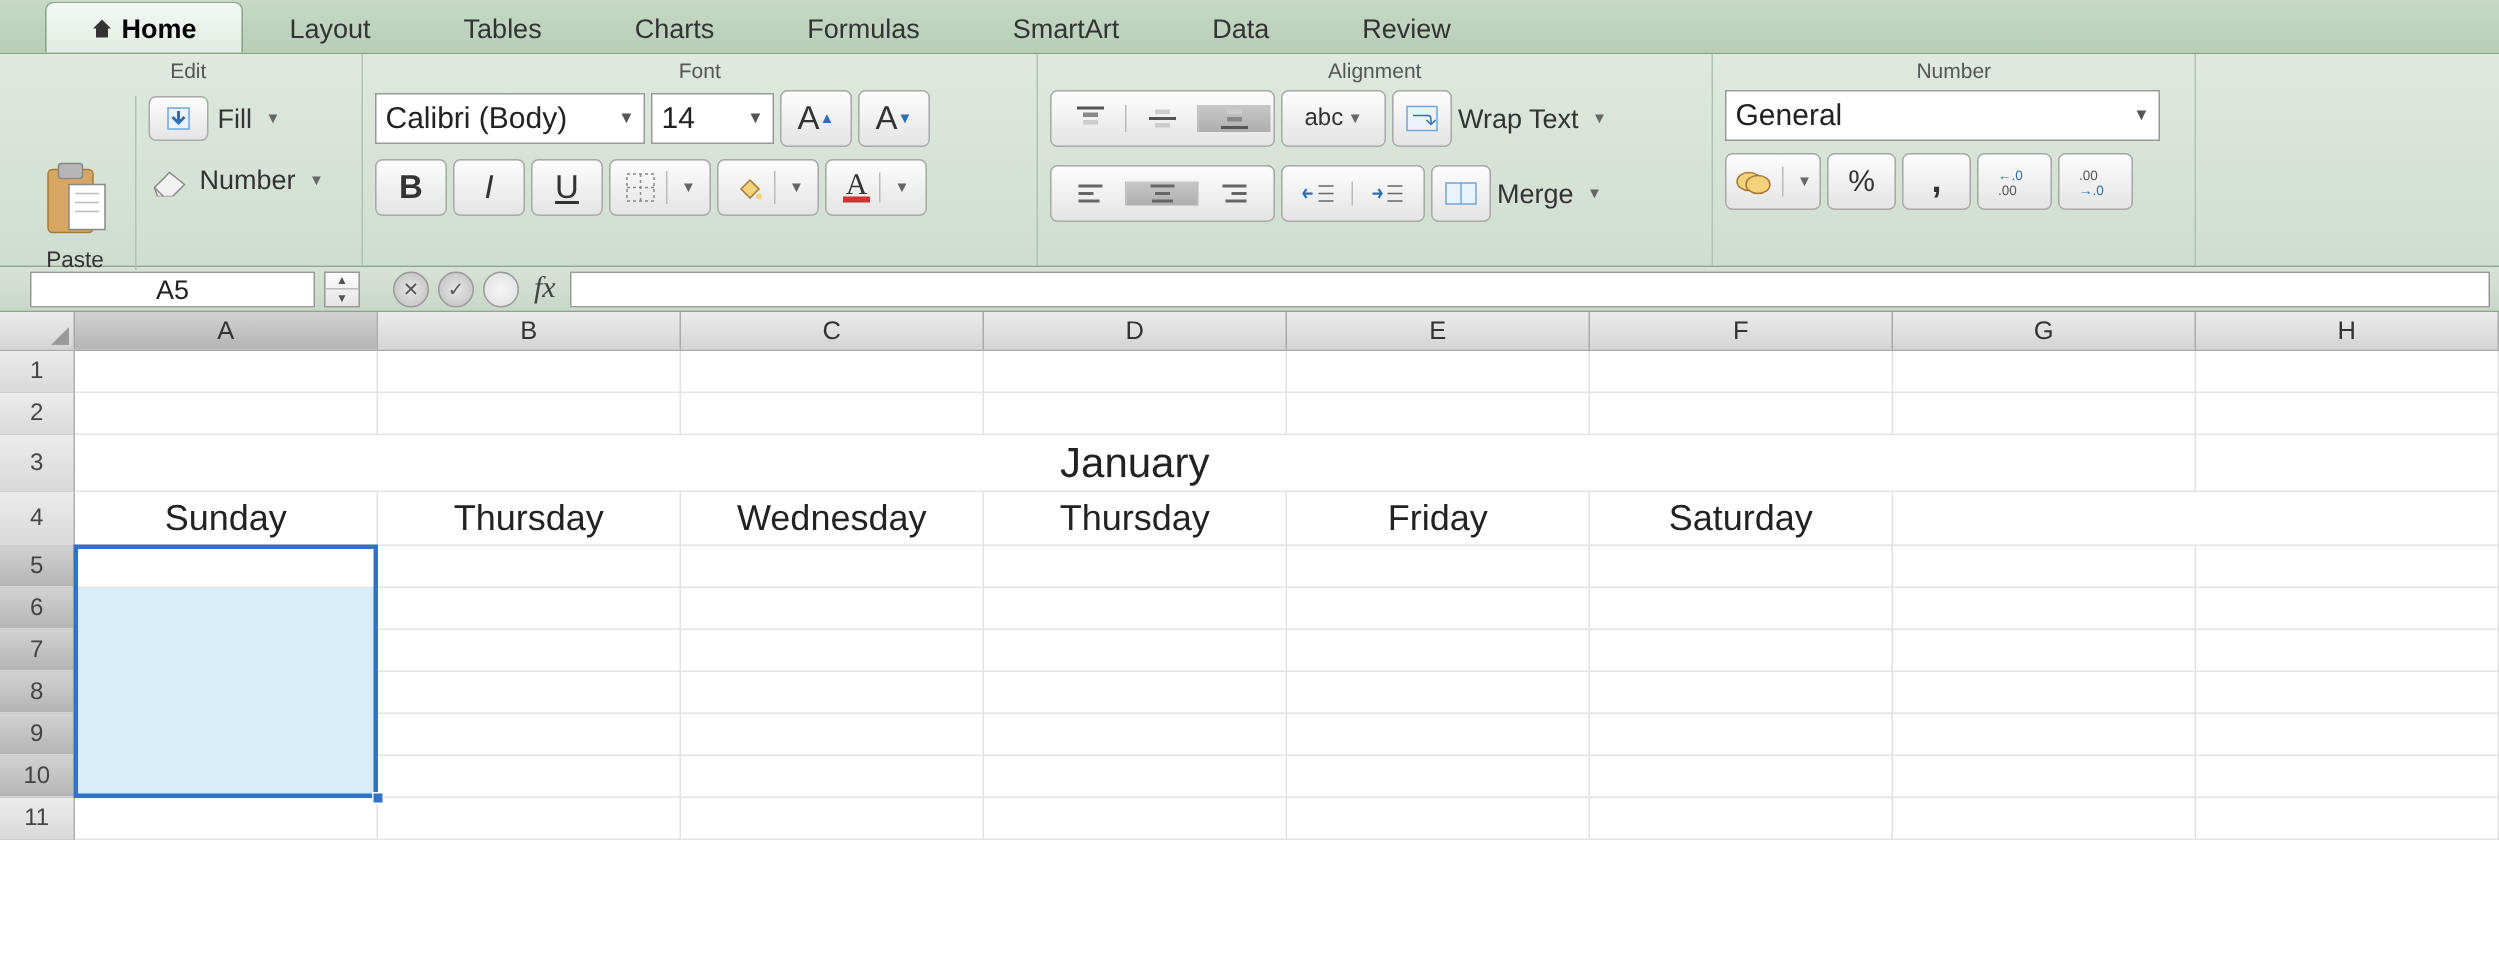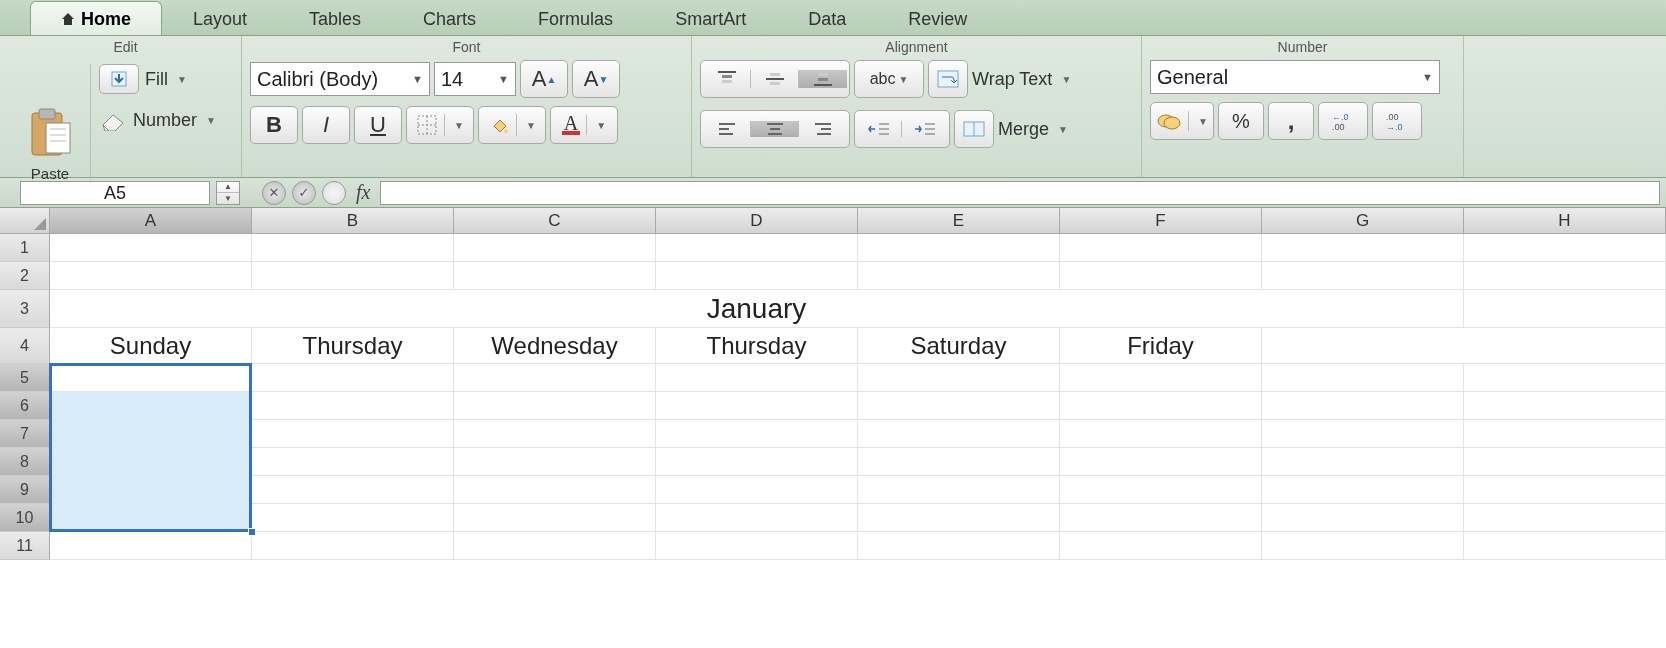--- a/index.html
+++ b/index.html
@@ -423,24 +423,24 @@
       <div class="cell r4" style="width:202px">
           <span>Thursday</span>
         </div>
       <div class="cell r4" style="width:202px">
           <span>Wednesday</span>
         </div>
       <div class="cell r4" style="width:202px">
           <span>Thursday</span>
         </div>
       <div class="cell r4" style="width:202px">
+          <span>Friday</span>
+        </div>
+      <div class="cell r4" style="width:202px">
           <span>Saturday</span>
-        </div>
-      <div class="cell r4" style="width:202px">
-          <span>Friday</span>
         </div>
       <div class="cell r4" style="flex:1"></div>
     </div>
 
     <div class="crow">
         <div class="cell" style="width:202px"></div>
         <div class="cell" style="width:202px"></div>
         <div class="cell" style="width:202px"></div>
         <div class="cell" style="width:202px"></div>
         <div class="cell" style="width:202px"></div>

